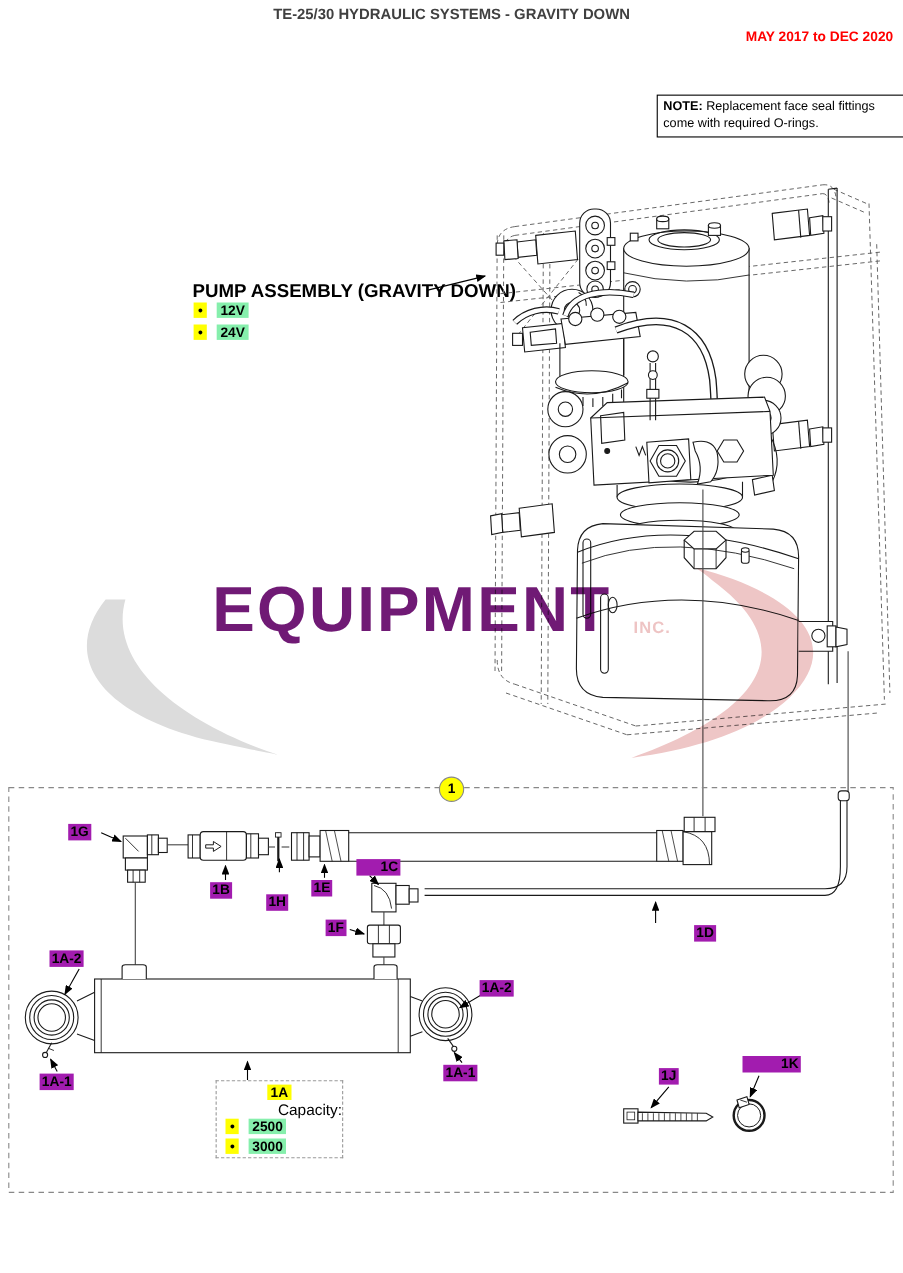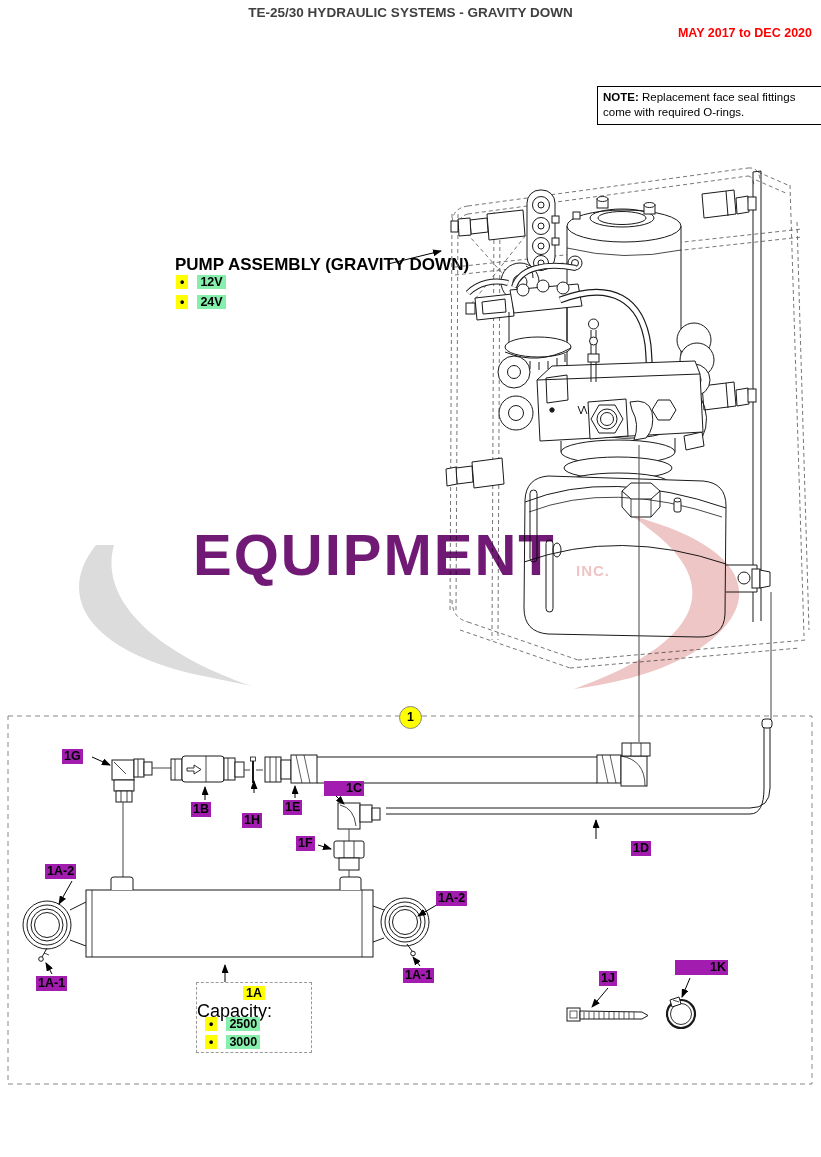--- a/index.html
+++ b/index.html
@@ -27,21 +27,21 @@
   
   .plabel{position:absolute;background:#a21caf;color:#000;font-weight:bold;font-size:12.5px;
           line-height:15px;padding:0 2px;white-space:nowrap;z-index:7;}
   
   #group-badge{left:399px;top:706px;width:21px;height:21px;border-radius:50%;background:#ffff00;
                border:1px solid #888;text-align:center;font-size:12.5px;font-weight:bold;line-height:21px;z-index:7;}
   
   #capacity-box{left:196px;top:982px;width:114px;height:69px;border:1px dashed #999;background:#fff;z-index:6;}
   #capacity-part{position:absolute;left:0;top:3px;width:114px;text-align:center;font-size:12.5px;font-weight:bold;}
   #capacity-part span{background:#ffff00;padding:0 3px;text-align:center;}
-  #capacity-heading{position:absolute;left:0;top:18px;width:114px;text-align:left;font-size:18px;}
+  #capacity-heading{position:absolute;left:0;top:18px;width:114px;text-align:right;font-size:14px;}
   #capacity-box .bullet-row{left:8px;}
   #line-art{z-index:2;left:0;top:0;}
 </style>
 </head>
 <body>
 
 <div class="abs" id="page-title">TE-25/30 HYDRAULIC SYSTEMS - GRAVITY DOWN</div>
 <div class="abs" id="date-range">MAY 2017 to DEC 2020</div>
 
 <div class="abs" id="note-box">

